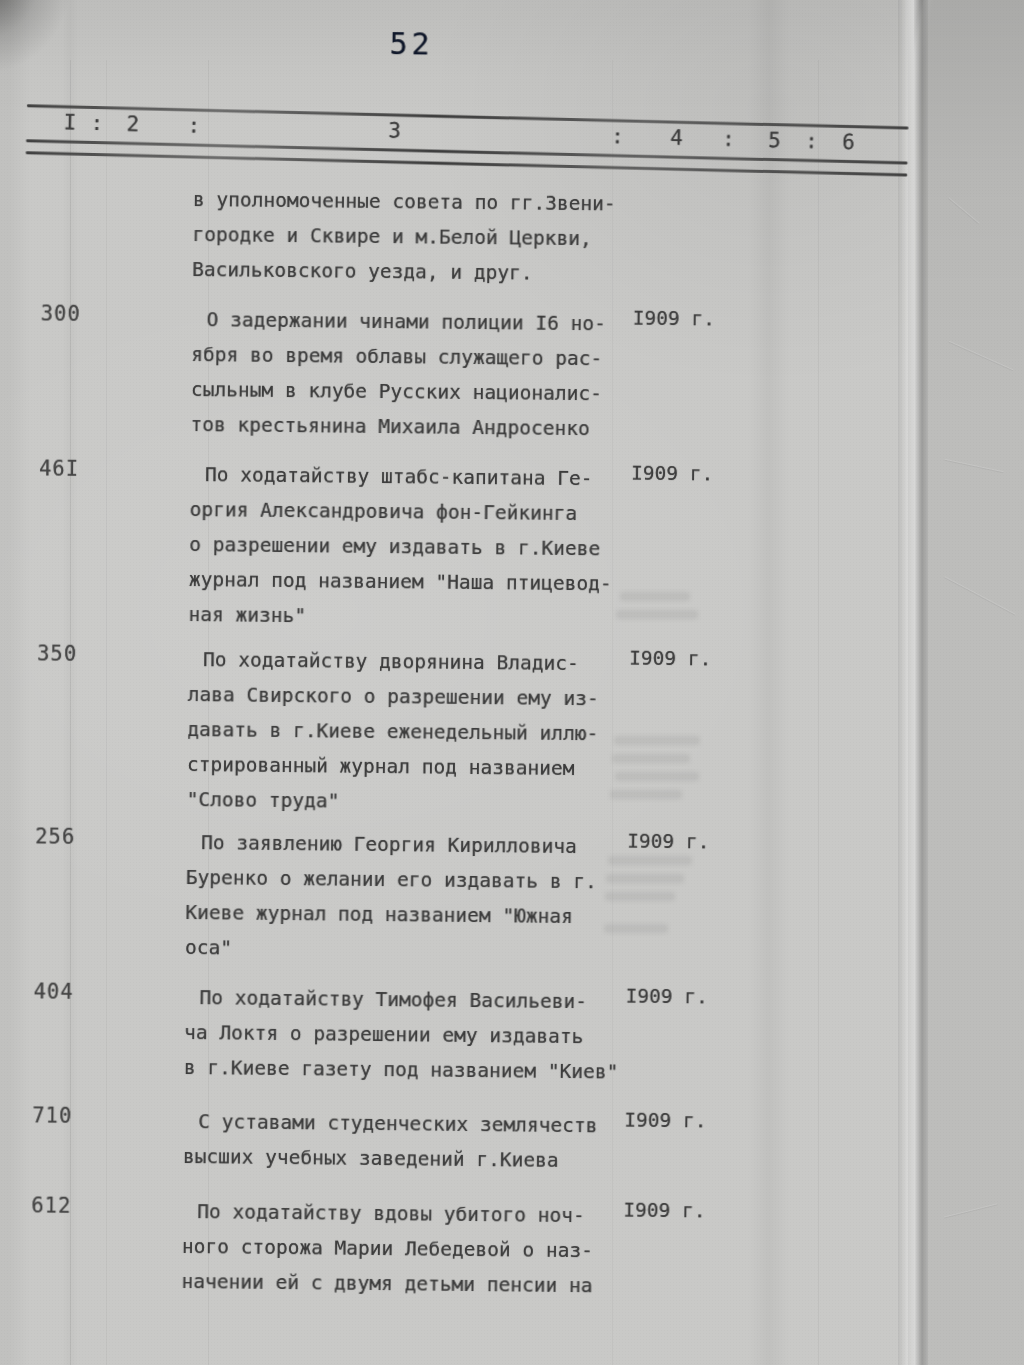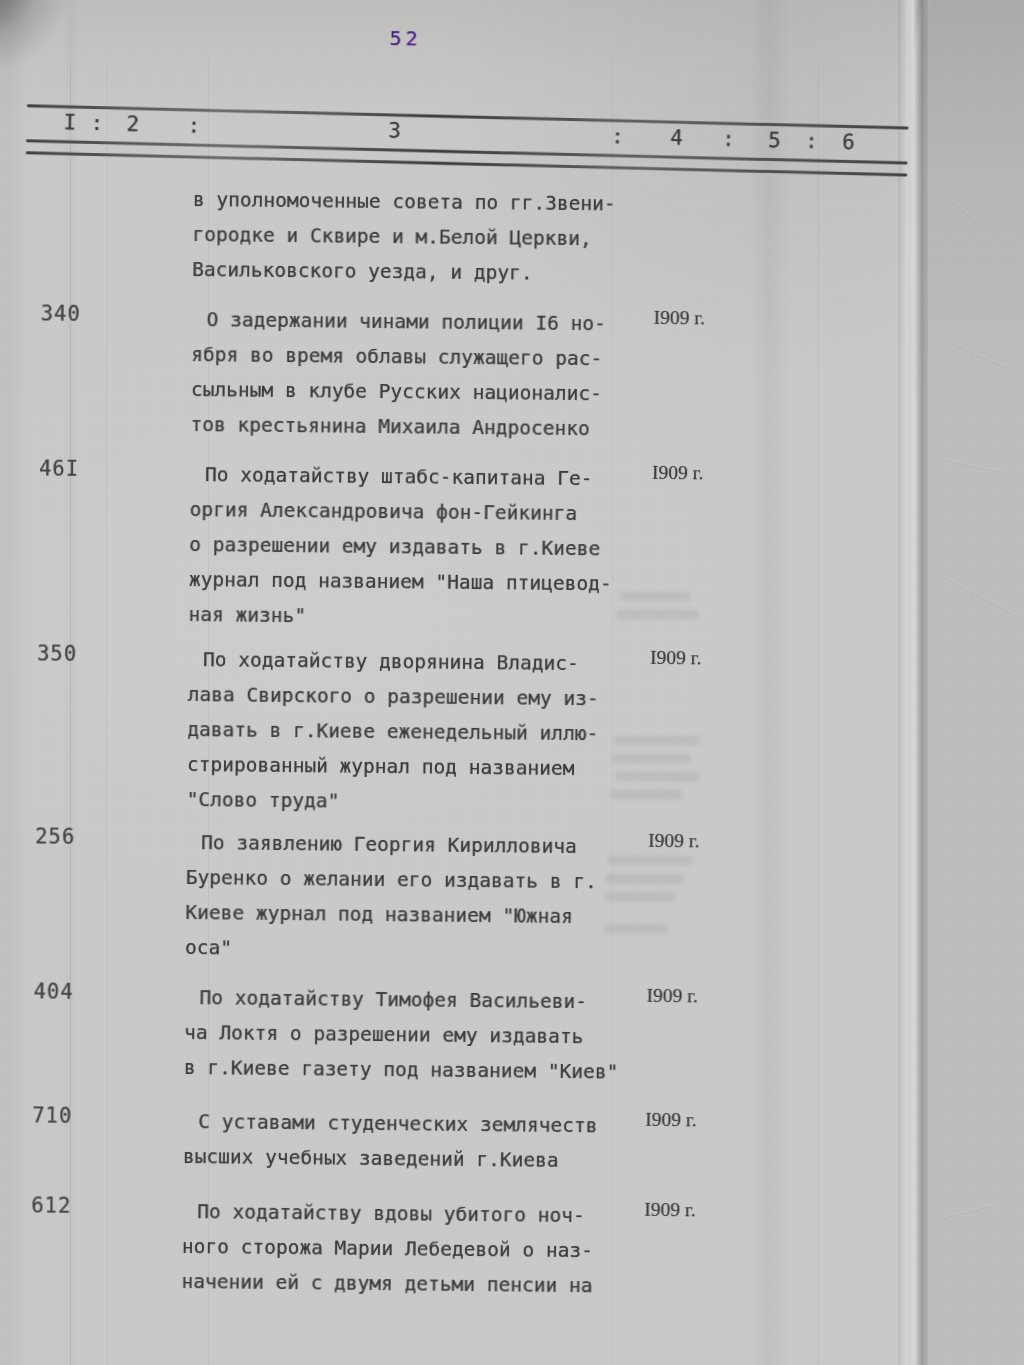--- a/index.html
+++ b/index.html
@@ -54,28 +54,28 @@
   }
   
   .content{
     position:absolute;inset:0;
     transform:rotate(0.6deg);transform-origin:0 0;
     color:#3c3c3c;
     font-size:19.5px;
     filter:blur(0.25px);
     text-shadow:0 0 0.7px rgba(45,45,45,0.65);
   }
-  .page-number{position:absolute;left:390px;top:22px;font-size:20px;letter-spacing:4px;color:#4c1d95;}
+  .page-number{position:absolute;left:390px;top:22px;font-size:30px;letter-spacing:4px;color:#0f172a;}
   .table-header{position:absolute;left:0;top:0;width:100%;transform:rotate(0.85deg);transform-origin:28px 104px;}
   .rule{position:absolute;left:28px;width:882px;height:3px;border-radius:2px;
     background:linear-gradient(90deg, rgba(50,50,50,0.9), rgba(70,70,70,0.7) 22%, rgba(45,45,45,0.9) 47%, rgba(65,65,65,0.75) 70%, rgba(48,48,48,0.88));}
   .col,.sep{position:absolute;top:109px;font-size:21px;}
   .entry,.cont-block{position:absolute;left:0;width:100%;}
   .num{position:absolute;left:44px;top:1px;font-size:20.5px;letter-spacing:1px;color:#454545;}
-  .year{position:absolute;left:657px;top:0;white-space:pre;font-family:Liberation Serif, serif;}
+  .year{position:absolute;left:636px;top:0;white-space:pre;}
   .lines{position:absolute;left:195px;top:0;}
   .line{height:35px;line-height:35px;white-space:pre;}
   .line.indent{padding-left:15px;}
   
   .smudge{position:absolute;height:9px;border-radius:3px;background:rgba(95,98,95,0.12);filter:blur(2px);}
 </style>
 </head>
 <body>
 
 <div class="screenshot">
@@ -134,21 +134,21 @@
 
     <div class="cont-block" style="top:180px">
       <div class="lines">
         <div class="line">в уполномоченные совета по гг.Звени-</div>
         <div class="line">городке и Сквире и м.Белой Церкви,</div>
         <div class="line">Васильковского уезда, и друг.</div>
       </div>
     </div>
 
     <div class="entry" style="top:300px">
-      <span class="num">340</span>
+      <span class="num">300</span>
       <span class="year">I909 г.</span>
       <div class="lines">
         <div class="line indent">О задержании чинами полиции I6 но-</div>
         <div class="line">ября во время облавы служащего рас-</div>
         <div class="line">сыльным в клубе Русских националис-</div>
         <div class="line">тов крестьянина Михаила Андросенко</div>
       </div>
     </div>
 
     <div class="entry" style="top:455px">

